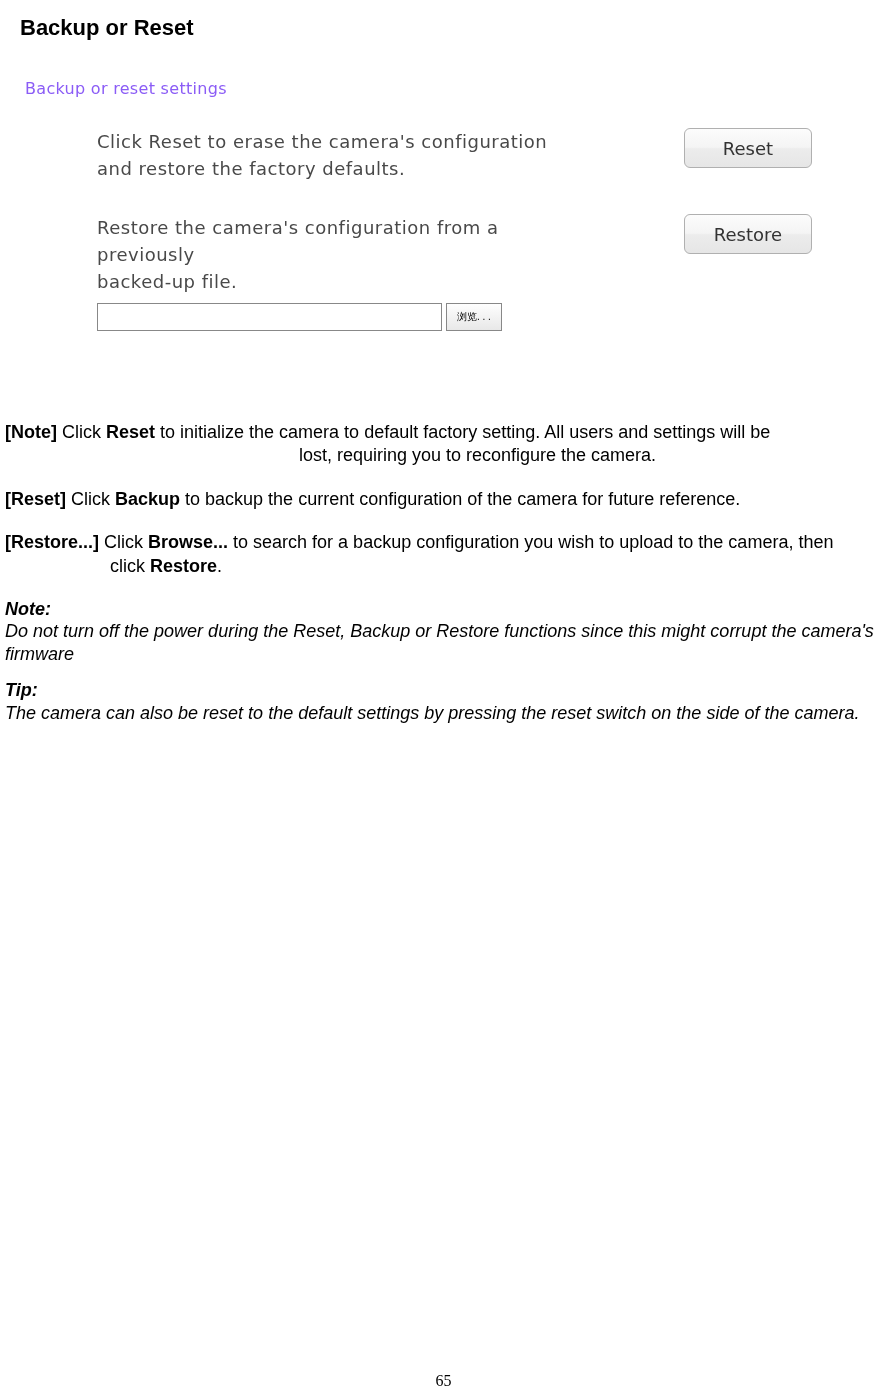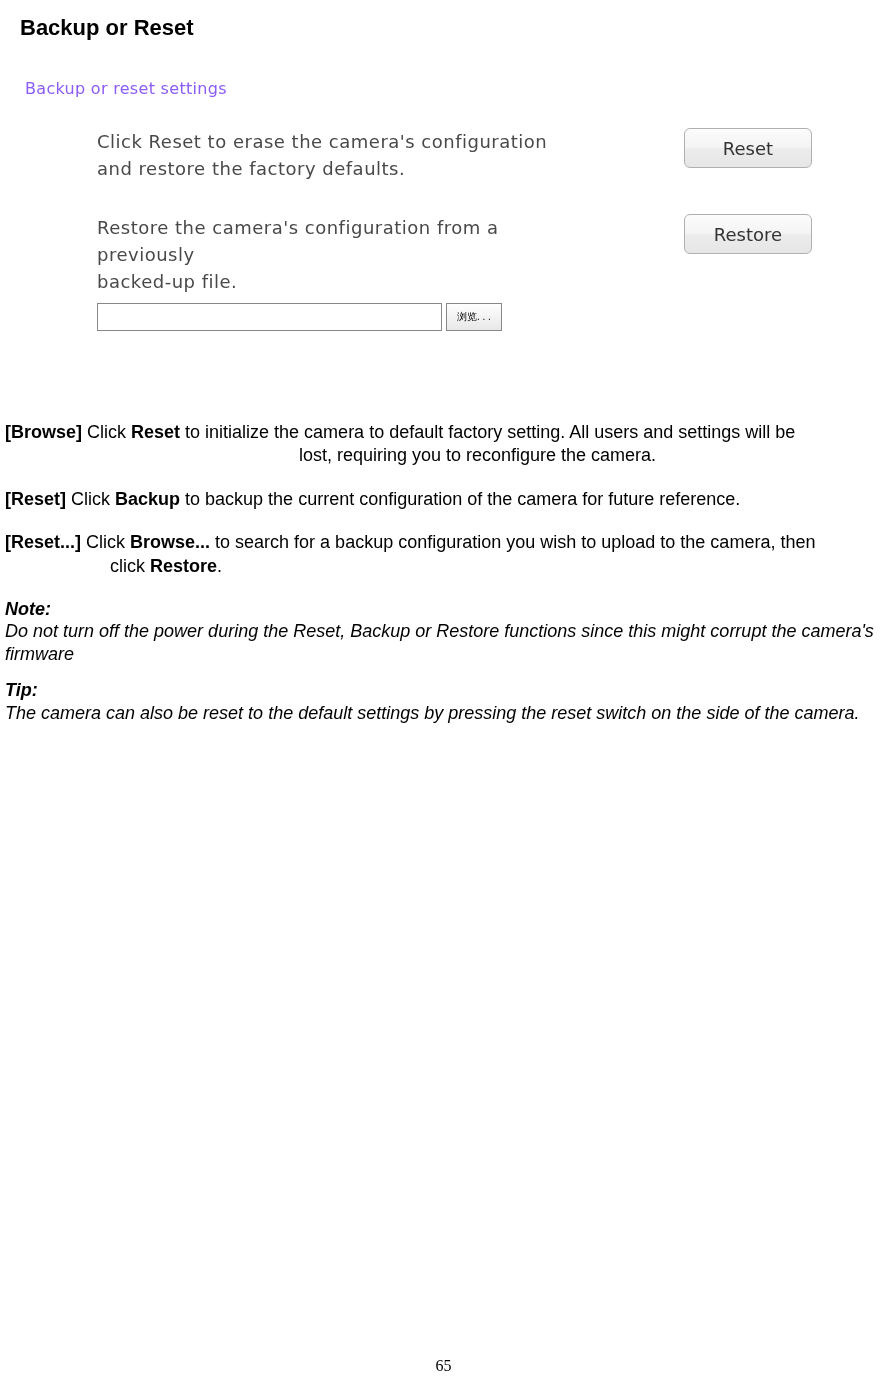--- a/index.html
+++ b/index.html
@@ -104,21 +104,21 @@
       font-style: italic;
       font-size: 18px;
       line-height: 1.25;
       margin-bottom: 14px;
     }
     .note-title {
       font-weight: bold;
     }
     .page-number {
       position: absolute;
-      bottom: 15px;
+      bottom: 0;
       left: 0;
       right: 0;
       text-align: center;
       font-size: 16px;
       font-family: "Times New Roman", serif;
     }
     .b { font-weight: bold; }
     .reset-indent { padding-left: 68px; display: block; text-align: center; }
     .browse-indent { padding-left: 105px; display: block; }
   </style>
@@ -150,30 +150,30 @@
         </div>
       </div>
       <button class="action-btn">Restore</button>
     </div>
   </div>
 </div>
 
 <div class="body-text">
 
   <div class="para">
-    <span class="b">[Browse] </span><span>Click </span><span class="b">Reset</span><span> to initialize the camera to default factory setting. All users and settings will be</span>
+    <span class="b">[Note] </span><span>Click </span><span class="b">Reset</span><span> to initialize the camera to default factory setting. All users and settings will be</span>
     <span class="reset-indent">lost, requiring you to reconfigure the camera.</span>
   </div>
 
   <div class="para">
     <span class="b">[Reset] </span><span>Click </span><span class="b">Backup</span><span> to backup the current configuration of the camera for future reference.</span>
   </div>
 
   <div class="para">
-    <span class="b">[Reset...] </span><span>Click </span><span class="b">Browse...</span><span> to search for a backup configuration you wish to upload to the camera, then</span>
+    <span class="b">[Restore...] </span><span>Click </span><span class="b">Browse...</span><span> to search for a backup configuration you wish to upload to the camera, then</span>
     <span class="browse-indent"><span>click </span><span class="b">Restore</span><span>.</span></span>
   </div>
 
   <div class="note-block">
     <span class="note-title">Note:</span><br>
     <span>Do not turn off the power during the Reset, Backup or Restore functions since this might corrupt the camera's firmware</span>
   </div>
 
   <div class="note-block">
     <span class="note-title">Tip:</span><br>

